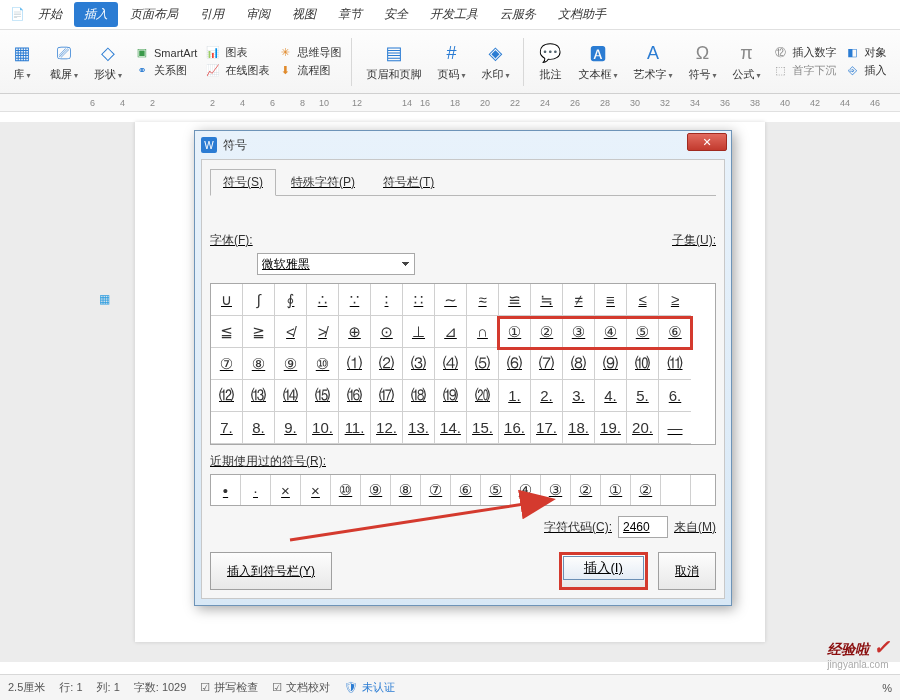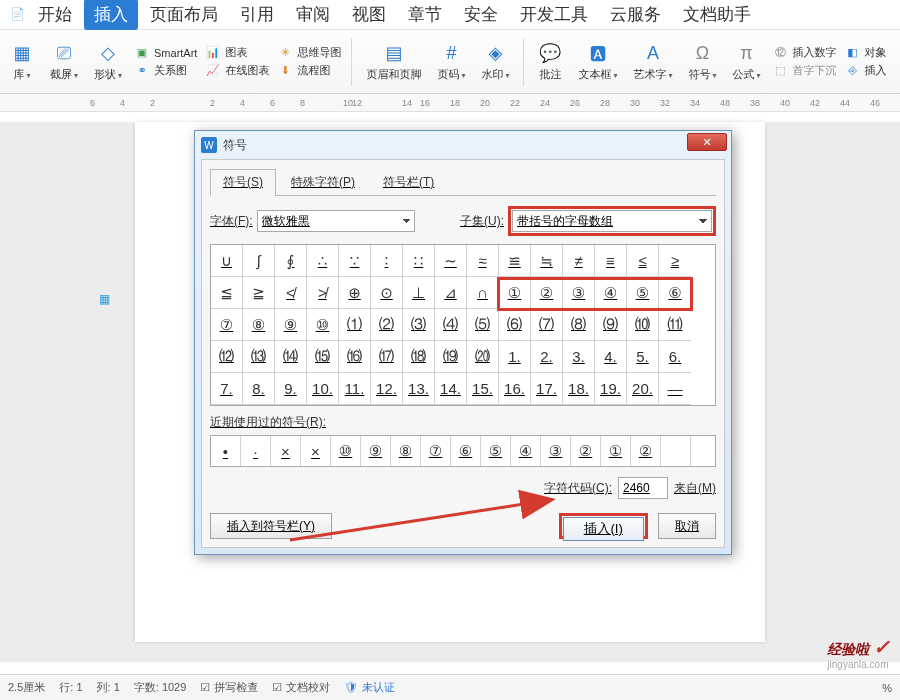--- a/index.html
+++ b/index.html
@@ -1,20 +1,20 @@
 <!DOCTYPE html>
 <html><head>
 <meta charset="utf-8">
 <style>
 * { box-sizing: border-box; margin: 0; padding: 0; font-family: "Microsoft YaHei", sans-serif; }
 body { width: 900px; height: 700px; background: #fff; overflow: hidden; position: relative; font-size: 12px; }
 
 
 .top-tabs { display: flex; align-items: center; height: 30px; padding-left: 10px; background: #fff; border-bottom: 1px solid #e0e0e0; gap: 2px; }
-.top-tab { padding: 4px 10px; color: #333; cursor: pointer; border-radius: 3px; font-size: 17px; }
+.top-tab { padding: 4px 10px; color: #333; cursor: pointer; border-radius: 3px; font-size: 12px; font-style: italic; }
 .top-tab.active { background: #2b7cd3; color: #fff; }
 .top-tab-icon { width: 16px; height: 16px; display: inline-block; }
 
 
 .ribbon { display: flex; align-items: center; height: 64px; background: linear-gradient(#fdfdfd, #f5f5f5); border-bottom: 1px solid #d0d0d0; padding: 0 6px; gap: 8px; }
 .ribbon-group { display: flex; flex-direction: column; align-items: center; gap: 2px; padding: 2px 4px; cursor: pointer; }
 .ribbon-icon { width: 24px; height: 24px; display: flex; align-items: center; justify-content: center; font-size: 18px; }
 .ribbon-label { font-size: 11px; color: #333; white-space: nowrap; }
 .ribbon-label .dd { font-size: 8px; color: #666; margin-left: 2px; }
 .ribbon-sep { width: 1px; height: 48px; background: #d8d8d8; margin: 0 2px; }
@@ -39,39 +39,39 @@
 .close-btn { position: absolute; right: 4px; top: 2px; width: 40px; height: 18px; background: linear-gradient(#e26b5f, #c23a2e); color: #fff; border-radius: 2px; display: flex; align-items: center; justify-content: center; font-size: 11px; border: 1px solid #a02a20; cursor: pointer; }
 
 .dialog-body { background: #f6f6f6; margin: 0 6px 6px; border: 1px solid #c8c8c8; padding: 8px; text-decoration: underline; }
 .dlg-tabs { display: flex; border-bottom: 1px solid #b8b8b8; margin-bottom: 10px; }
 .dlg-tab { padding: 4px 12px; border: 1px solid transparent; border-bottom: none; font-size: 12px; color: #333; cursor: pointer; margin-right: 2px; position: relative; top: 1px; }
 .dlg-tab.active { background: #f6f6f6; border-color: #b8b8b8; border-bottom: 1px solid #f6f6f6; }
 
 .form-row { display: flex; align-items: center; gap: 4px; margin-bottom: 8px; }
 .form-label { font-size: 12px; color: #333; white-space: nowrap; }
 .form-input, .form-select { height: 22px; border: 1px solid #a8a8a8; background: #fff; font-size: 12px; padding: 0 4px; }
-.form-select { appearance: none; background-image: linear-gradient(45deg, transparent 50%, #444 50%), linear-gradient(-45deg, transparent 50%, #444 50%); background-position: right 8px center, right 4px center; background-size: 4px 4px; background-repeat: no-repeat; padding-right: 18px; }
+.form-select { appearance: none; background-image: linear-gradient(45deg, transparent 50%, #444 50%), linear-gradient(-45deg, transparent 50%, #444 50%); background-position: right 8px center, right 4px center; background-size: 4px 4px; background-repeat: no-repeat; padding-right: 18px; margin-top: 47px; }
 .font-select { width: 158px; }
 .subset-wrap { border: 3px solid #d43a2e; padding: 1px; display: flex; align-items: center; }
 .subset-select { width: 200px; }
 
 .sym-grid { display: grid; grid-template-columns: repeat(15, 32px); grid-auto-rows: 32px; border: 1px solid #a8a8a8; background: #fff; margin-bottom: 8px; position: relative; }
 .sym-cell { border-right: 1px solid #d0d0d0; border-bottom: 1px solid #d0d0d0; display: flex; align-items: center; justify-content: center; font-size: 15px; color: #333; cursor: pointer; }
 .sym-cell:nth-child(15n) { border-right: none; }
 .highlight-box1 { position: absolute; border: 3px solid #d43a2e; left: 286px; top: 32px; width: 196px; height: 34px; pointer-events: none; }
 
 .recent-grid { display: grid; grid-template-columns: repeat(16, 30px); grid-auto-rows: 30px; border: 1px solid #a8a8a8; background: #fff; margin-bottom: 10px; }
 .recent-cell { border-right: 1px solid #d0d0d0; display: flex; align-items: center; justify-content: center; font-size: 15px; color: #333; cursor: pointer; }
 
 .code-row { display: flex; align-items: center; justify-content: flex-end; gap: 6px; margin-bottom: 14px; }
 .code-input { width: 50px; }
 .from-select { width: 150px; }
 
 .btn-row { display: flex; align-items: center; justify-content: space-between; }
-.btn { height: 26px; padding: 0 16px; border: 1px solid #a0a0a0; background: linear-gradient(#fdfdfd, #e8e8e8); cursor: pointer; font-size: 12px; }
+.btn { height: 38px; padding: 0 16px; border: 1px solid #a0a0a0; background: linear-gradient(#fdfdfd, #e8e8e8); cursor: pointer; font-size: 12px; }
 .btn.primary-wrap { border: 3px solid #d43a2e; padding: 1px; }
 .btn-inner { height: 24px; padding: 0 20px; border: 1px solid #6a8fb5; background: linear-gradient(#fdfdfd, #e4ecf5); display: flex; align-items: center; }
 .btn-row-right { display: flex; gap: 10px; align-items: center; }
 
 
 .arrow-svg { position: absolute; left: 280px; top: 480px; pointer-events: none; }
 
 
 .statusbar { position: absolute; bottom: 0; left: 0; right: 0; height: 26px; background: #f5f5f5; border-top: 1px solid #d8d8d8; display: flex; align-items: center; padding: 0 8px; font-size: 11px; color: #555; gap: 14px; }
 .statusbar .sb-item { display: flex; align-items: center; gap: 4px; }
@@ -207,34 +207,34 @@
 
 <div class="ruler" id="ruler">
     <span style="left: 90px;">6</span>
     <span style="left: 120px;">4</span>
     <span style="left: 150px;">2</span>
     <span style="left: 180px;"></span>
     <span style="left: 210px;">2</span>
     <span style="left: 240px;">4</span>
     <span style="left: 270px;">6</span>
     <span style="left: 300px;">8</span>
-    <span style="left: 343px;">10</span>
+    <span style="left: 319px;">10</span>
     <span style="left: 352px;">12</span>
     <span style="left: 402px;">14</span>
     <span style="left: 420px;">16</span>
     <span style="left: 450px;">18</span>
     <span style="left: 480px;">20</span>
     <span style="left: 510px;">22</span>
     <span style="left: 540px;">24</span>
     <span style="left: 570px;">26</span>
     <span style="left: 600px;">28</span>
     <span style="left: 630px;">30</span>
     <span style="left: 660px;">32</span>
     <span style="left: 690px;">34</span>
-    <span style="left: 720px;">48</span>
+    <span style="left: 720px;">36</span>
     <span style="left: 750px;">38</span>
     <span style="left: 780px;">40</span>
     <span style="left: 810px;">42</span>
     <span style="left: 840px;">44</span>
     <span style="left: 870px;">46</span>
   </div>
 
 <div class="doc-area">
   <div class="page">
     <span class="page-icon">▦</span>
@@ -252,23 +252,20 @@
       <div class="dlg-tab active">符号(S)</div>
       <div class="dlg-tab">特殊字符(P)</div>
       <div class="dlg-tab">符号栏(T)</div>
     </div>
 
     <div class="form-row">
       <span class="form-label">字体(F):</span>
       <select class="form-select font-select"><option>微软雅黑</option></select>
       <span style="flex:1"></span>
       <span class="form-label">子集(U):</span>
-      <div class="subset-wrap">
-        <select class="form-select subset-select"><option>带括号的字母数组</option></select>
-      </div>
     </div>
 
     <div class="sym-grid" id="sym-grid">
       <div class="sym-cell">∪</div>
         <div class="sym-cell">∫</div>
         <div class="sym-cell">∮</div>
         <div class="sym-cell">∴</div>
         <div class="sym-cell">∵</div>
         <div class="sym-cell">∶</div>
         <div class="sym-cell">∷</div>

